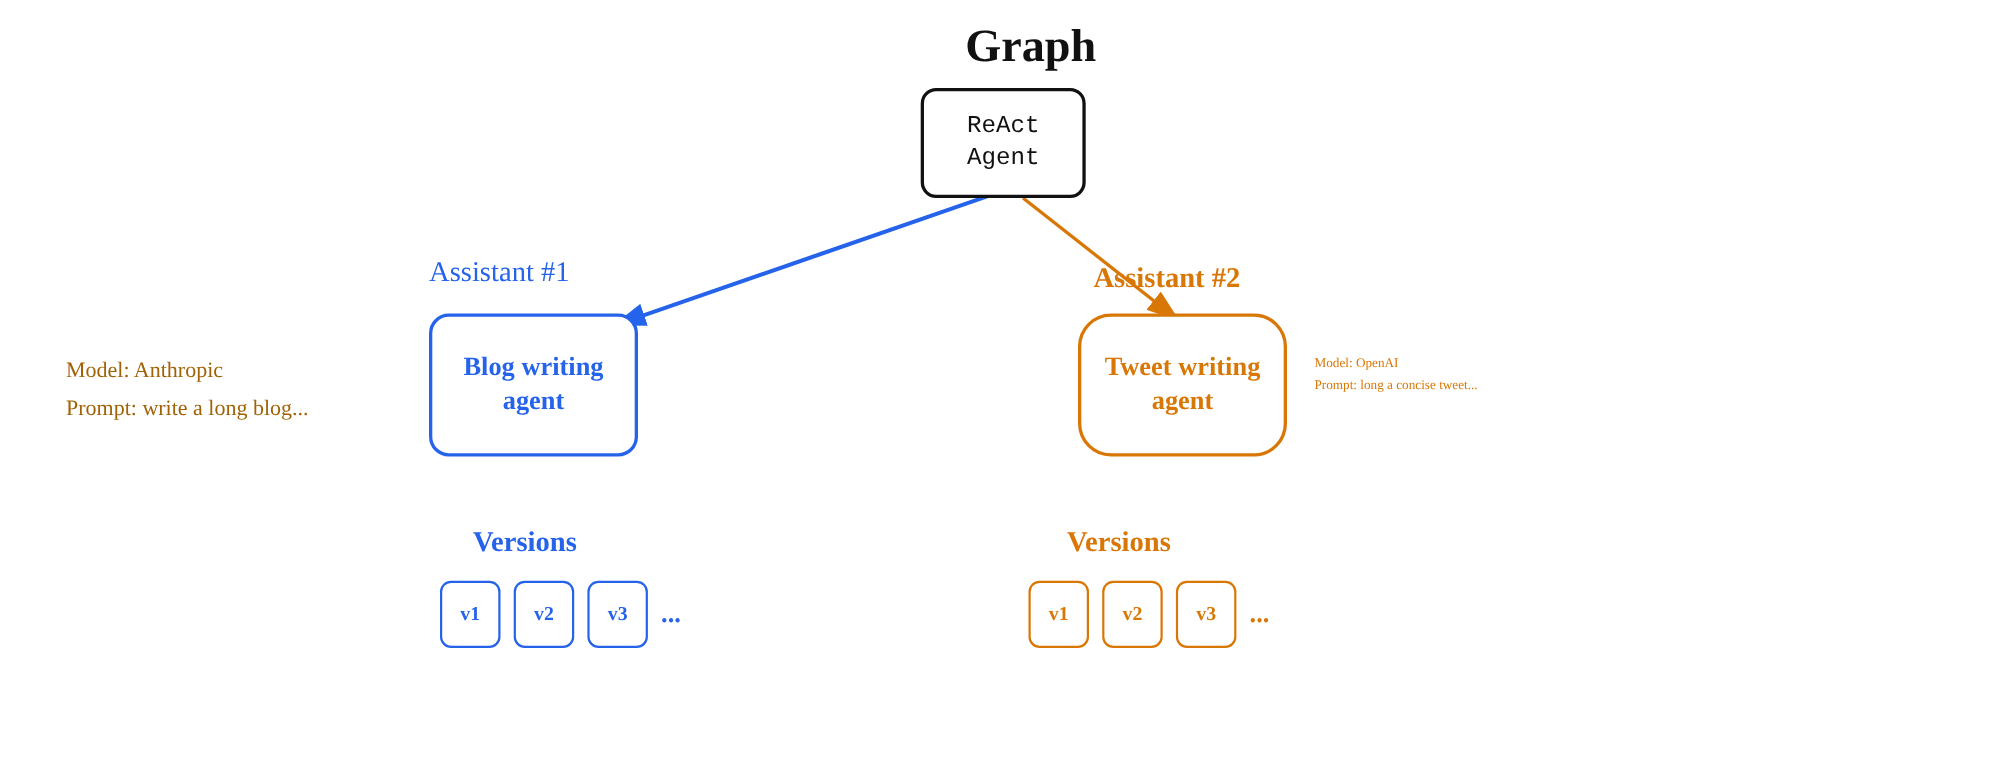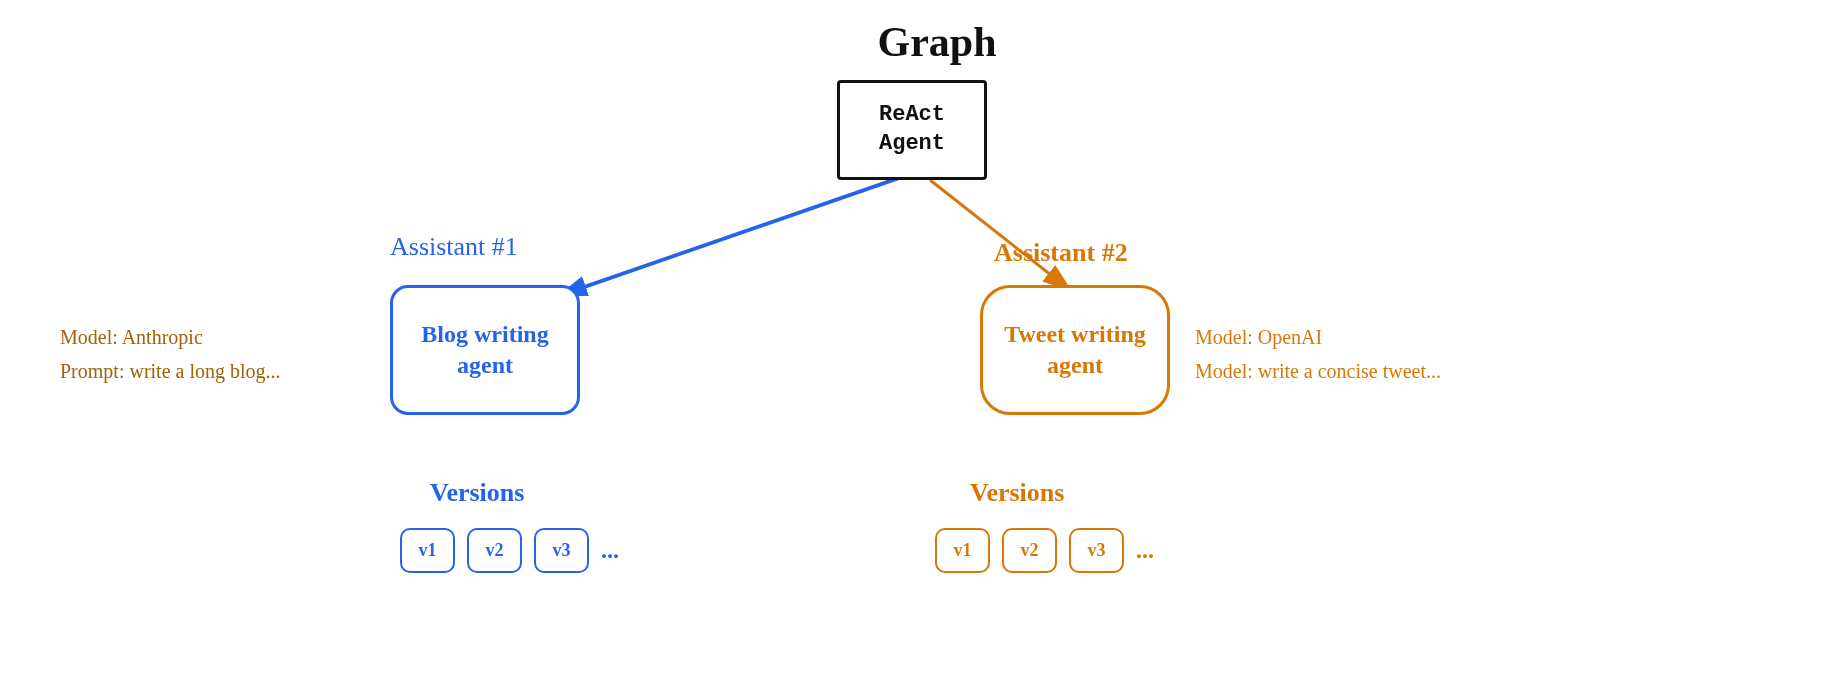--- a/index.html
+++ b/index.html
@@ -35,26 +35,26 @@
 
     
     .react-agent-box {
       position: absolute;
       top: 80px;
       left: 50%;
       transform: translateX(-50%);
       width: 150px;
       height: 100px;
       border: 3px solid #111;
-      border-radius: 4px;
+      border-radius: 14px;
       display: flex;
       align-items: center;
       justify-content: center;
       font-size: 22px;
-      font-weight: bold;
+      font-weight: normal;
       color: #111;
       text-align: center;
       line-height: 1.3;
       background: #fff;
       font-family: 'Courier New', monospace;
     }
 
     
     .assistant1-label {
       position: absolute;
@@ -126,21 +126,21 @@
       font-size: 20px;
       color: #a16207;
       line-height: 1.7;
     }
 
     
     .right-meta {
       position: absolute;
       top: 320px;
       left: 1195px;
-      font-size: 20px;
+      font-size: 12px;
       color: #d97706;
       line-height: 1.7;
     }
 
     
     .versions-label-blue {
       position: absolute;
       top: 478px;
       left: 430px;
       font-size: 26px;
@@ -161,21 +161,21 @@
     
     .version-row {
       position: absolute;
       display: flex;
       align-items: center;
       gap: 12px;
     }
 
     .version-badge {
       width: 55px;
-      height: 45px;
+      height: 61px;
       border-radius: 10px;
       display: flex;
       align-items: center;
       justify-content: center;
       font-size: 18px;
       font-weight: bold;
     }
 
     .version-badge.blue {
       border: 2.5px solid #2563eb;
@@ -252,21 +252,21 @@
   </div>
 
   <div class="assistant2-label">Assistant #2</div>
 
   <div class="tweet-agent-box">
     <span>Tweet writing agent</span>
   </div>
 
   <div class="right-meta">
     <div>Model: OpenAI</div>
-    <div>Model: write a concise tweet...</div>
+    <div>Prompt: long a concise tweet...</div>
   </div>
 
   <div class="versions-label-blue">Versions</div>
 
   <div class="version-row" style="top: 528px; left: 400px;">
     <div class="version-badge blue">v1</div>
     <div class="version-badge blue">v2</div>
     <div class="version-badge blue">v3</div>
     <span class="ellipsis-blue">...</span>
   </div>

